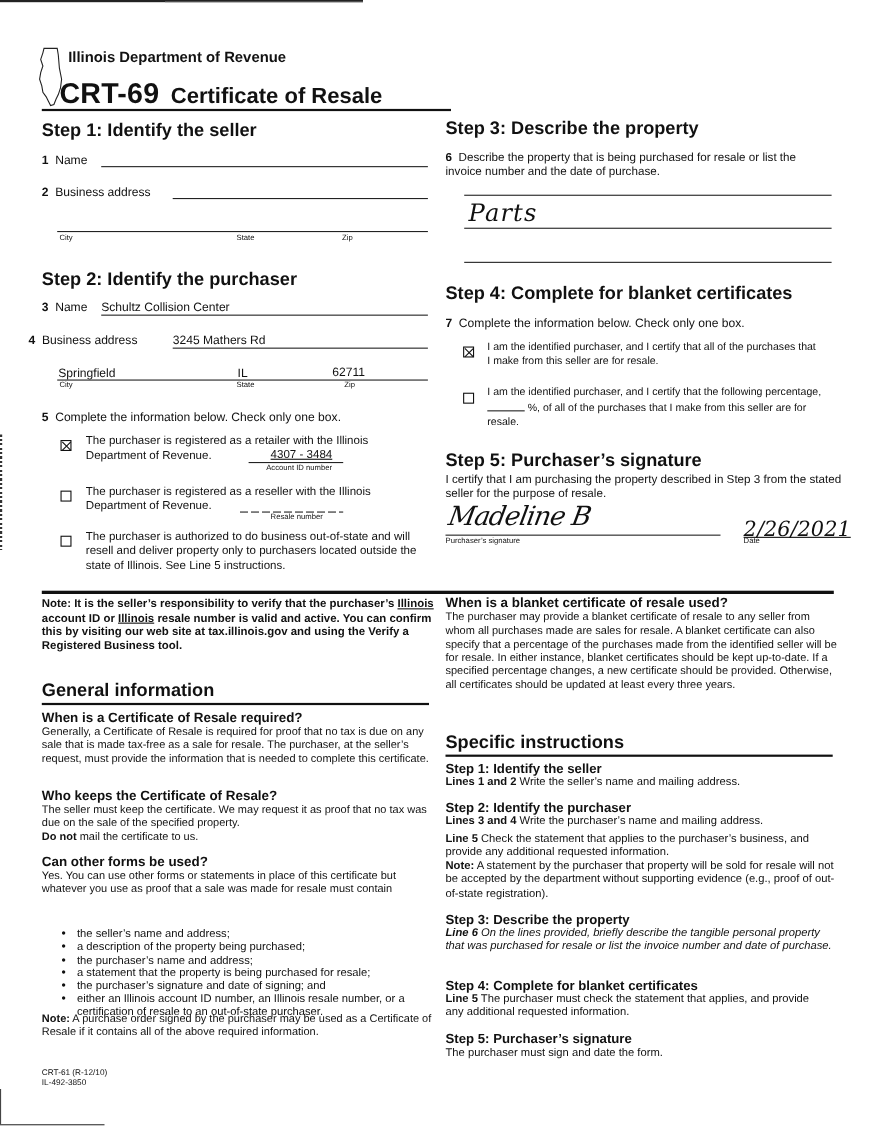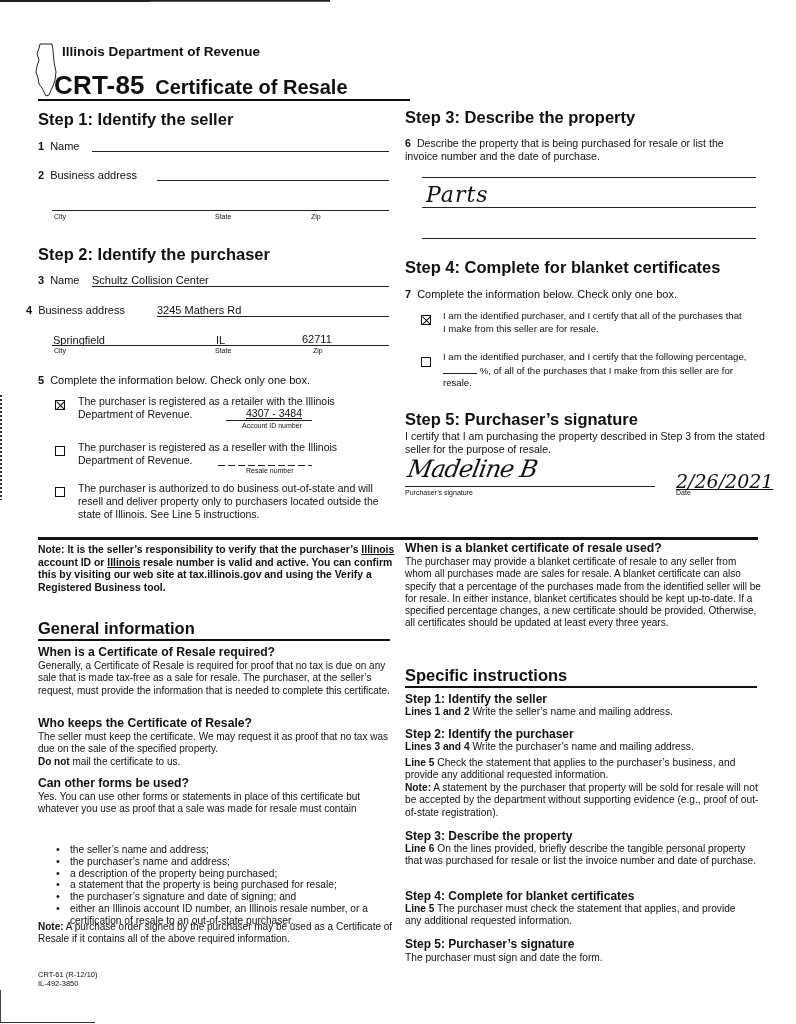--- a/index.html
+++ b/index.html
@@ -60,21 +60,21 @@
 <div class="scan-top2"></div>
 <div class="scan-left"></div>
 <div class="scan-left2"></div>
 <div class="scan-bottom"></div>
 
 <svg class="abs map-icon" viewBox="0 0 24 56">
   <path d="M6 2 L18 2 L19 8 L20 20 L22 30 L21 38 L19 44 L17 48 L15 53 L12 54 L10 50 L8 46 L5 42 L4 36 L2 30 L3 24 L5 18 L3 12 L5 6 Z" fill="none" stroke="#222" stroke-width="1"></path>
 </svg>
 <div class="abs agency">Illinois Department of Revenue</div>
 <div class="abs title-row">
-  <span class="title-form">CRT-85</span>
+  <span class="title-form">CRT-69</span>
   <span class="title-name">Certificate of Resale</span>
 </div>
 <div class="abs title-rule"></div>
 
 <h2 class="step" style="left:38px; top:110px;">Step 1:  Identify the seller</h2>
 <div class="line-row" style="left:38px; top:140px;"><span class="num">1</span><span>Name</span></div>
 <div class="fill-line" style="left:92px; top:151px; width:297px;"></div>
 <div class="line-row" style="left:38px; top:169px;"><span class="num">2</span><span>Business address</span></div>
 <div class="fill-line" style="left:157px; top:180px; width:232px;"></div>
 <div class="fill-line" style="left:52px; top:210px; width:337px;"></div>
@@ -165,22 +165,22 @@
 
 <h3 class="q-title" style="left:38px; top:716px;">Who keeps the Certificate of Resale?</h3>
 <div class="para" style="left:38px; top:731px; width:356px;">
   <span>The seller must keep the certificate. We may request it as proof that no tax was due on the sale of the specified property.</span><br><b>Do not</b><span> mail the certificate to us.</span>
 </div>
 
 <h3 class="q-title" style="left:38px; top:776px;">Can other forms be used?</h3>
 <div class="para" style="left:38px; top:791px; width:358px;">Yes. You can use other forms or statements in place of this certificate but whatever you use as proof that a sale was made for resale must contain</div>
 <ul class="bul" style="left:38px; top:828px; width:358px;">
   <li>the seller’s name and address;</li>
+  <li>a description of the property being purchased;</li>
   <li>the purchaser’s name and address;</li>
-  <li>a description of the property being purchased;</li>
   <li>a statement that the property is being purchased for resale;</li>
   <li>the purchaser’s signature and date of signing; and</li>
   <li>either an Illinois account ID number, an Illinois resale number, or a certification of resale to an out-of-state purchaser.</li>
 </ul>
 <div class="para" style="left:38px; top:921px; width:358px;">
   <b>Note:</b><span>  A purchase order signed by the purchaser may be used as a Certificate of Resale if it contains all of the above required information.</span>
 </div>
 
 <div class="abs footer">
   <div>CRT-61 (R-12/10)</div>
@@ -195,19 +195,19 @@
 
 <h3 class="inst-head" style="left:405px; top:692px;">Step 1: Identify the seller</h3>
 <div class="inst-text" style="left:405px; top:706px; width:358px;"><b>Lines 1 and 2</b><span>  Write the seller’s name and mailing address.</span></div>
 
 <h3 class="inst-head" style="left:405px; top:727px;">Step 2: Identify the purchaser</h3>
 <div class="inst-text" style="left:405px; top:741px; width:358px;"><b>Lines 3 and 4</b><span>  Write the purchaser’s name and mailing address.</span></div>
 <div class="inst-text" style="left:405px; top:757px; width:358px;"><b>Line 5</b><span>  Check the statement that applies to the purchaser’s business, and provide any additional requested information.</span></div>
 <div class="inst-text" style="left:405px; top:782px; width:358px;"><b>Note:</b><span>  A statement by the purchaser that property will be sold for resale will not be accepted by the department without supporting evidence (e.g., proof of out-of-state registration).</span></div>
 
 <h3 class="inst-head" style="left:405px; top:829px;">Step 3: Describe the property</h3>
-<div class="inst-text" style="left:405px; top:843px; width:358px;"><b>Line 6</b><span>  On the lines provided, briefly describe the tangible personal property that was purchased for resale or list the invoice number and date of purchase.</span></div>
+<div class="inst-text" style="left:405px; top:843px; width:358px;font-style:italic;"><b>Line 6</b><span>  On the lines provided, briefly describe the tangible personal property that was purchased for resale or list the invoice number and date of purchase.</span></div>
 
 <h3 class="inst-head" style="left:405px; top:889px;">Step 4: Complete for blanket certificates</h3>
 <div class="inst-text" style="left:405px; top:903px; width:340px;"><b>Line 5</b><span>  The purchaser must check the statement that applies, and provide any additional requested information.</span></div>
 
 <h3 class="inst-head" style="left:405px; top:937px;">Step 5: Purchaser’s signature</h3>
 <div class="inst-text" style="left:405px; top:952px; width:358px;">The purchaser must sign and date the form.</div>
 
 </body></html>

